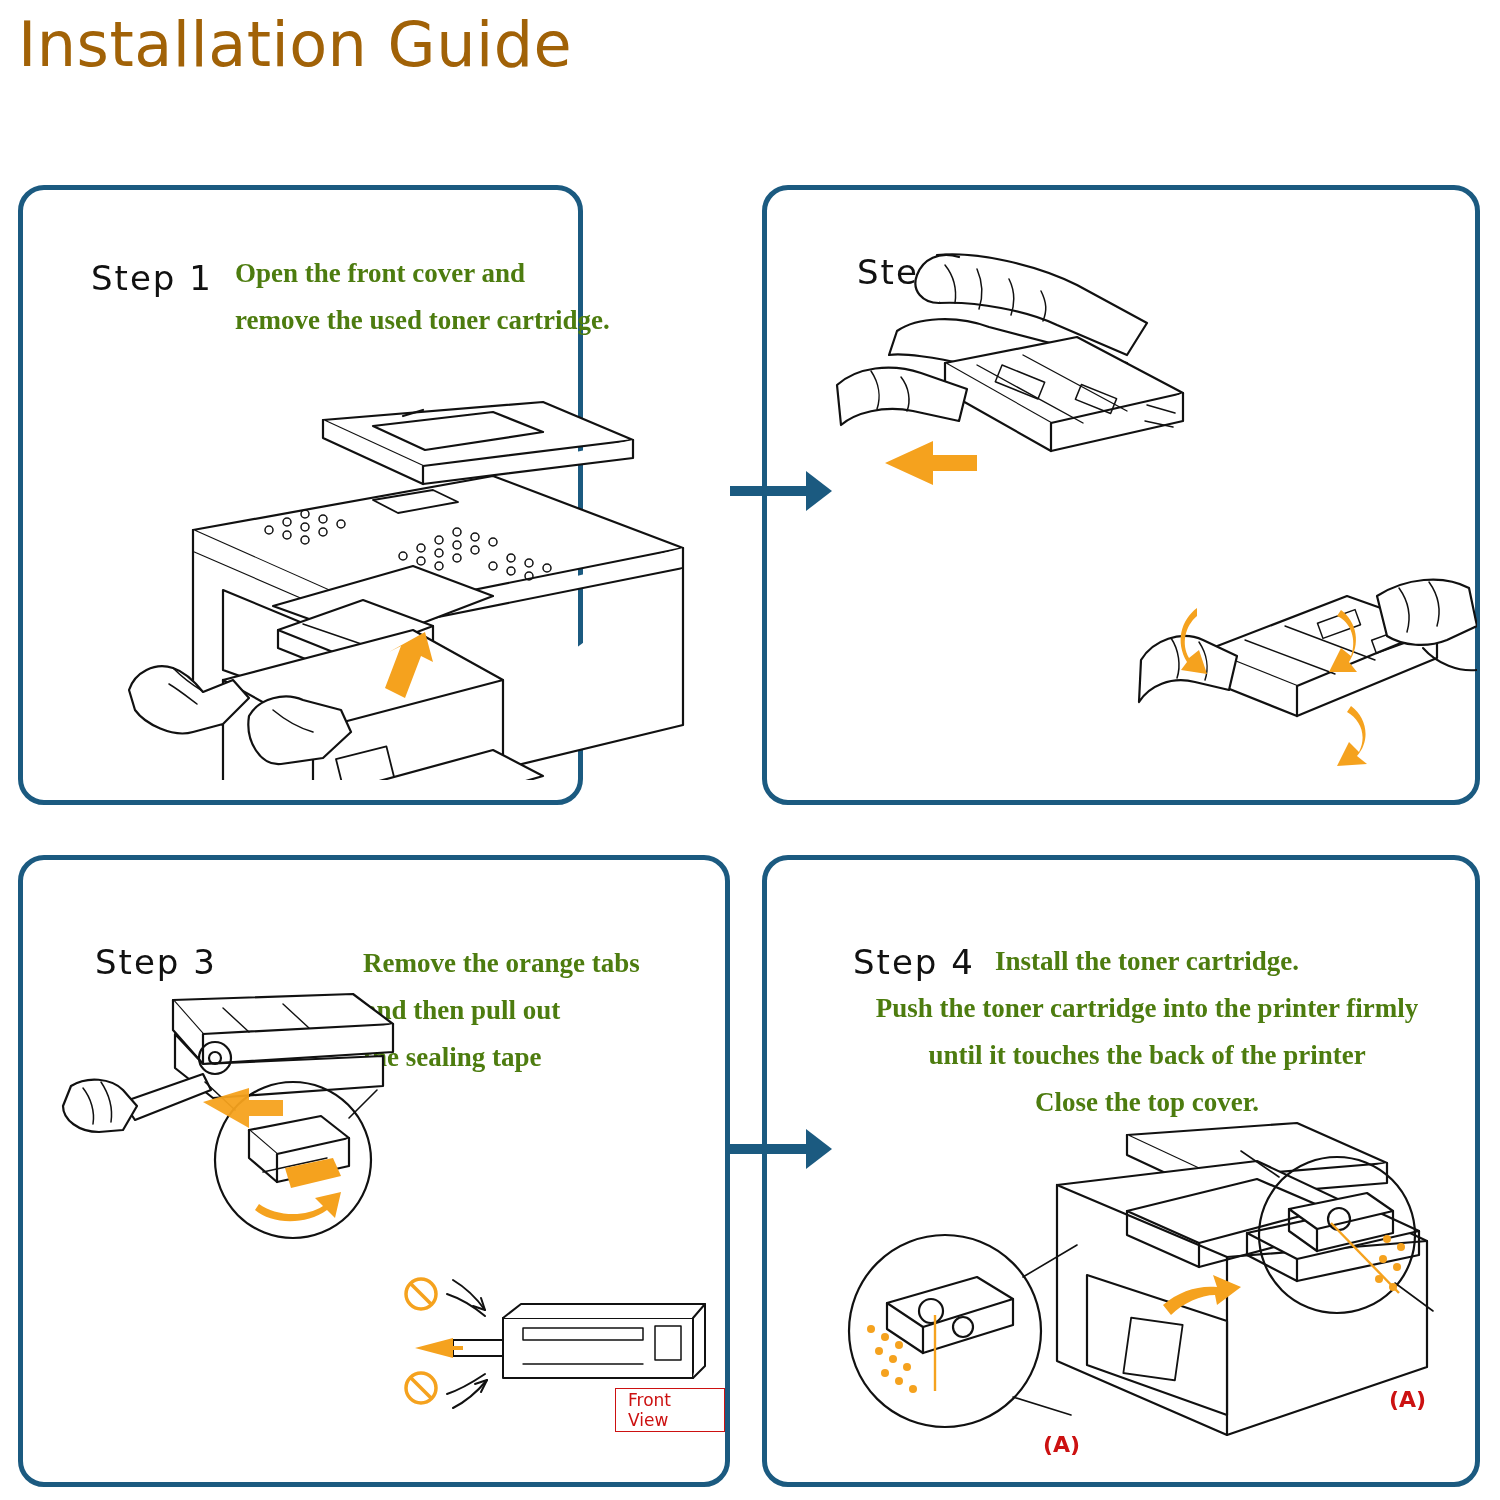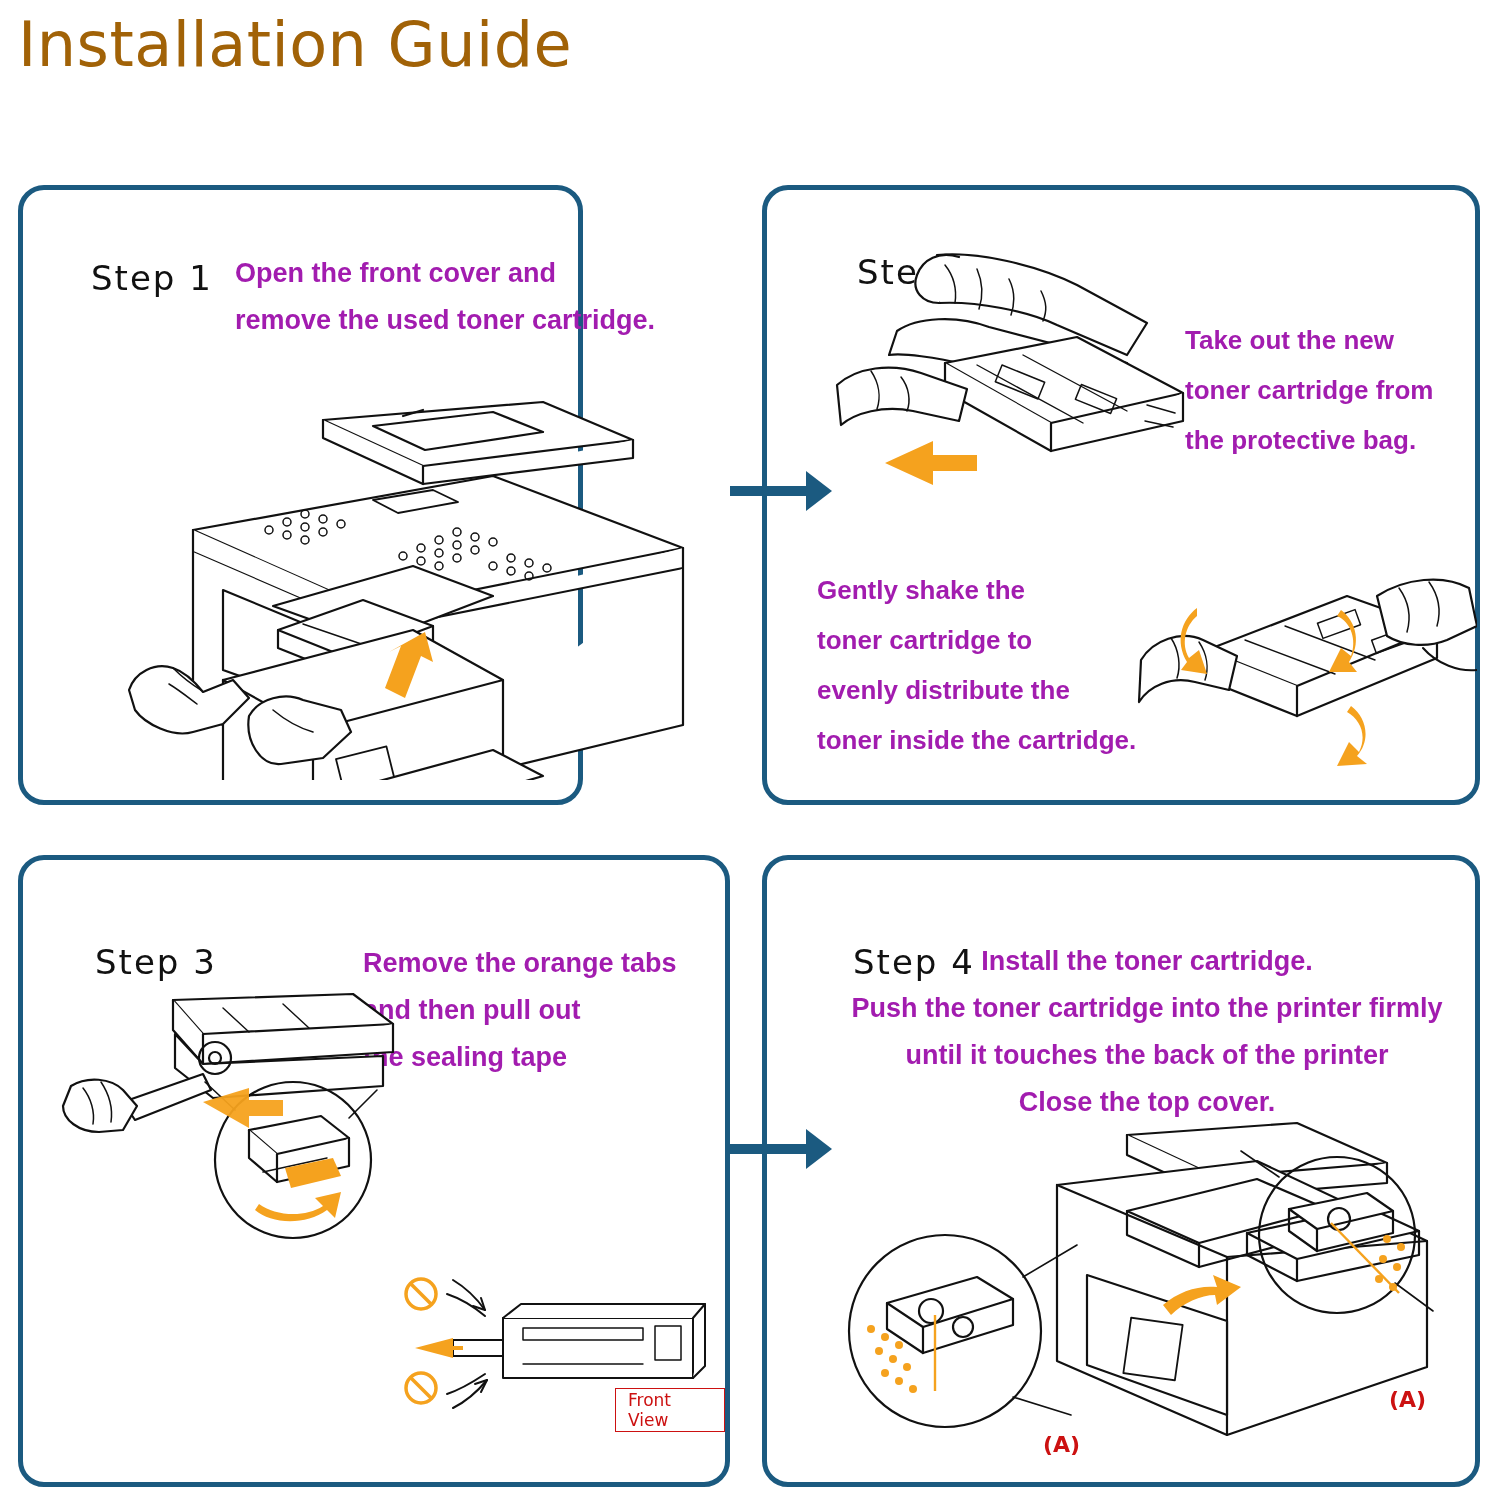--- a/index.html
+++ b/index.html
@@ -65,25 +65,25 @@
   
   .step-label {
     position: absolute;
     font-family: "DejaVu Sans", sans-serif;
     font-size: 34px;
     color: #111;
     letter-spacing: 2px;
   }
   .body-text {
     position: absolute;
-    font-family: Liberation Sans, sans-serif;
+    font-family: Liberation Serif, serif;
     font-weight: bold;
     font-size: 27px;
     line-height: 47px;
-    color: #a21caf;
+    color: #4d7c0f;
     white-space: pre-line;
   }
   .body-text.t2 { font-size: 26px; line-height: 50px; }
 
   
   .illus { position: absolute; }
   .illus svg { display: block; }
 
   .front-view-box {
     position: absolute;
@@ -194,27 +194,20 @@
   </div>
 
   <div class="connector" style="left:730px; top:470px; width:118px; height:42px;">
     <div class="conn-line" style="left:0; top:16px; width:80px; height:10px;"></div>
     <div class="conn-head" style="left:76px; top:1px;"></div>
   </div>
 
   <div class="panel" id="panel-step-2">
     <div class="step-label" style="left:90px; top:62px;">Step 2</div>
 
-    <div class="body-text t2" style="left:418px; top:125px; width:300px;">Take out the new
-toner cartridge from
-the protective bag.</div>
-    <div class="body-text t2" style="left:50px; top:375px; width:400px;">Gently shake the
-toner cartridge to
-evenly distribute the
-toner inside the cartridge.</div>
 
     <div class="illus" style="left:60px; top:55px;">
       <svg width="400" height="250" viewBox="0 0 400 250">
         <g fill="none" stroke="#111" stroke-width="2.2" stroke-linejoin="round" stroke-linecap="round">
 
           <path d="M110 10 C150 6 210 20 250 40 L320 78 L300 110 L230 80 C200 66 150 56 112 58 Z" fill="#fff"></path>
           <path d="M112 58 C96 58 84 46 90 30 C96 14 112 6 132 12" fill="#fff"></path>
           <path d="M118 20 C126 30 130 44 128 58" stroke-width="1.5"></path>
           <path d="M150 24 C156 38 156 52 152 64" stroke-width="1.5"></path>
           <path d="M182 34 C188 46 188 58 184 70" stroke-width="1.5"></path>

